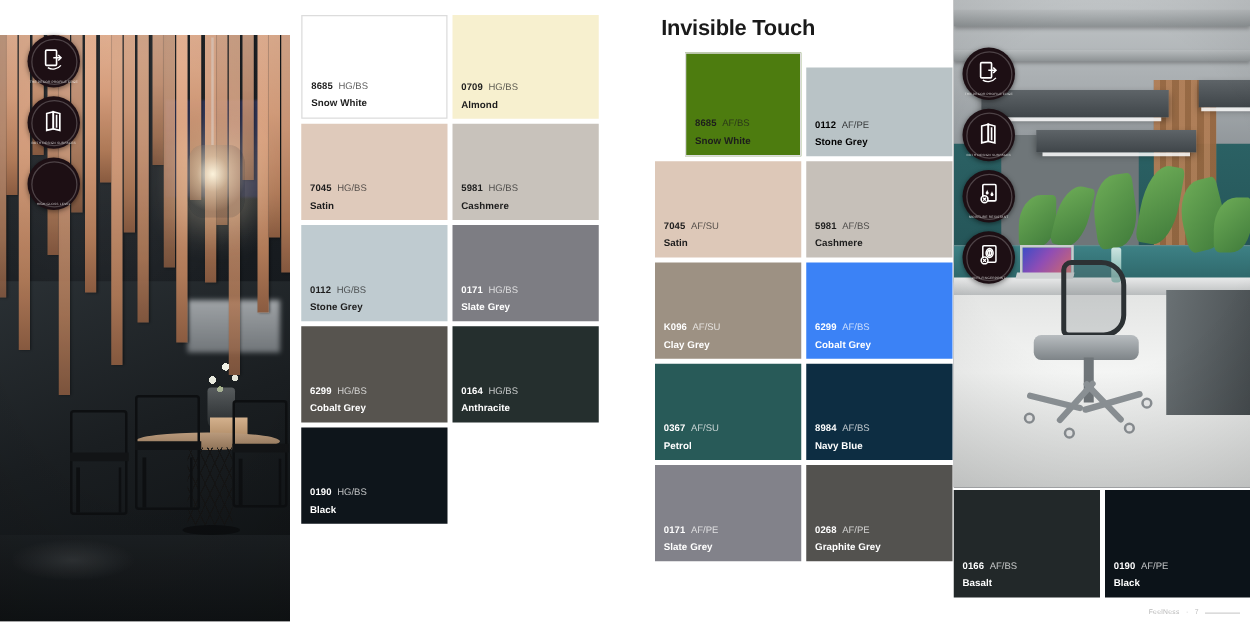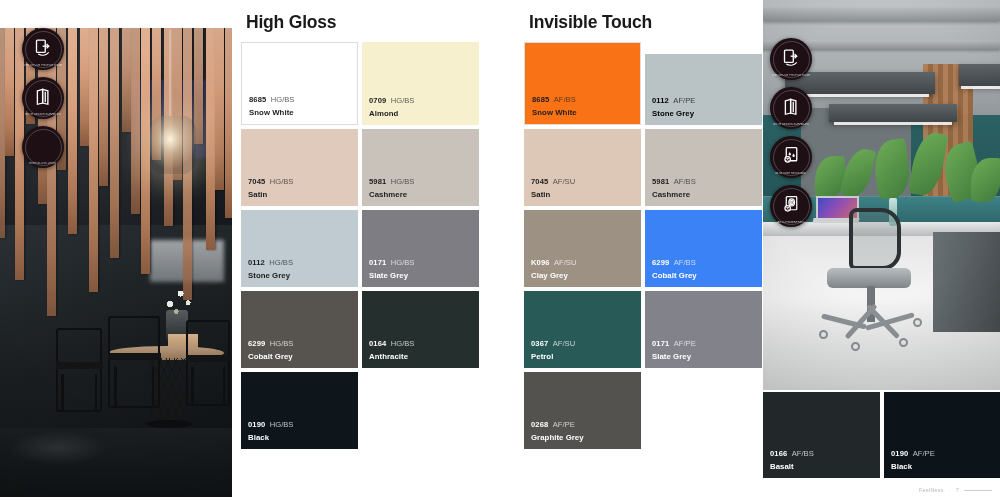--- a/index.html
+++ b/index.html
@@ -421,21 +421,20 @@
             <path d="M12.2 7.6v4" stroke-width="1"></path>
             <circle cx="7.6" cy="16.4" r="3.1" fill="#1d0f14"></circle>
             <path d="M6.3 15.1l2.6 2.6M8.9 15.1l-2.6 2.6" stroke-width="1.2"></path>
           </svg>
         </span>
         <span class="cap">ANTI-FINGERPRINT</span>
       </div>
     </div>
 
   <div class="section" id="sec-0" style="left:241px;top:12px;width:243px;">
-    <div class="sec-title">High Gloss</div>
     <div class="grid" id="grid-0" style="grid-template-columns: 117px 117px; grid-template-rows: 83px 77px 77px 77px 77px;">
         <div class="swatch" style="background: rgb(255, 255, 255); color: rgb(29, 29, 29); border: 1px solid rgb(220, 220, 220);">
           <span class="lbl"><span class="code">8685</span> <span class="fin">HG/BS</span><span class="nm">Snow White</span></span>
         </div>
         <div class="swatch" style="background: rgb(247, 240, 207); color: rgb(29, 29, 29);">
           <span class="lbl"><span class="code">0709</span> <span class="fin">HG/BS</span><span class="nm">Almond</span></span>
         </div>
         <div class="swatch" style="background: rgb(223, 202, 187); color: rgb(29, 29, 29);">
           <span class="lbl"><span class="code">7045</span> <span class="fin">HG/BS</span><span class="nm">Satin</span></span>
         </div>
@@ -456,40 +455,43 @@
         </div>
         <div class="swatch" style="background: rgb(14, 21, 27); color: rgb(255, 255, 255);">
           <span class="lbl"><span class="code">0190</span> <span class="fin">HG/BS</span><span class="nm">Black</span></span>
         </div>
       </div>
   </div>
 
   <div class="section" id="sec-1" style="left:524px;top:12px;width:243px;">
     <div class="sec-title">Invisible Touch</div>
     <div class="grid" id="grid-1" style="grid-template-columns: 117px 117px; grid-template-rows: 83px 77px 77px 77px 77px;">
-        <div class="swatch" style="background: #f97316; color: rgb(29, 29, 29); border: 1px solid rgb(220, 220, 220);">
+        <div class="swatch" style="background: #4d7c0f; color: rgb(29, 29, 29); border: 1px solid rgb(220, 220, 220); margin-left: 24px;">
           <span class="lbl"><span class="code">8685</span> <span class="fin">AF/BS</span><span class="nm">Snow White</span></span>
         </div>
         <div class="swatch" style="background: rgb(185, 195, 198); color: #000000; margin-top: 12px;">
           <span class="lbl"><span class="code">0112</span> <span class="fin">AF/PE</span><span class="nm">Stone Grey</span></span>
         </div>
         <div class="swatch" style="background: rgb(221, 200, 184); color: rgb(29, 29, 29);">
           <span class="lbl"><span class="code">7045</span> <span class="fin">AF/SU</span><span class="nm">Satin</span></span>
         </div>
         <div class="swatch" style="background: rgb(198, 192, 185); color: rgb(29, 29, 29);">
           <span class="lbl"><span class="code">5981</span> <span class="fin">AF/BS</span><span class="nm">Cashmere</span></span>
         </div>
         <div class="swatch" style="background: rgb(157, 145, 131); color: rgb(255, 255, 255);">
           <span class="lbl"><span class="code">K096</span> <span class="fin">AF/SU</span><span class="nm">Clay Grey</span></span>
         </div>
         <div class="swatch" style="background: #3b82f6; color: rgb(255, 255, 255);">
           <span class="lbl"><span class="code">6299</span> <span class="fin">AF/BS</span><span class="nm">Cobalt Grey</span></span>
         </div>
         <div class="swatch" style="background: rgb(40, 90, 88); color: rgb(255, 255, 255);">
           <span class="lbl"><span class="code">0367</span> <span class="fin">AF/SU</span><span class="nm">Petrol</span></span>
+        </div>
+        <div class="swatch" style="background: rgb(13, 45, 66); color: rgb(255, 255, 255);">
+          <span class="lbl"><span class="code">8984</span> <span class="fin">AF/BS</span><span class="nm">Navy Blue</span></span>
         </div>
         <div class="swatch" style="background: rgb(130, 130, 138); color: rgb(255, 255, 255);">
           <span class="lbl"><span class="code">0171</span> <span class="fin">AF/PE</span><span class="nm">Slate Grey</span></span>
         </div>
         <div class="swatch" style="background: rgb(83, 82, 79); color: rgb(255, 255, 255);">
           <span class="lbl"><span class="code">0268</span> <span class="fin">AF/PE</span><span class="nm">Graphite Grey</span></span>
         </div>
       </div>
   </div>
 

